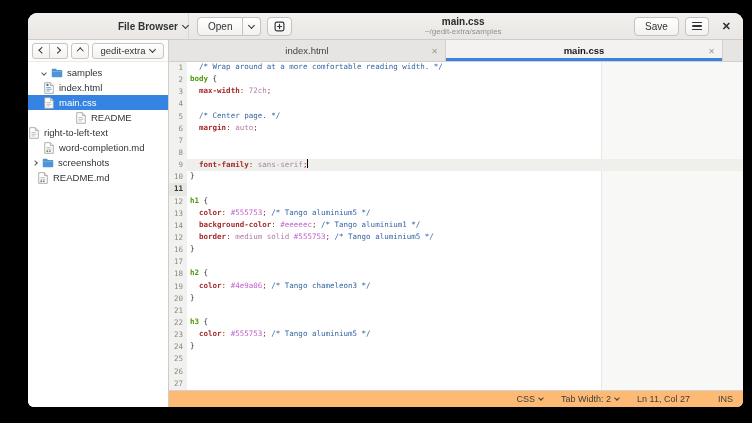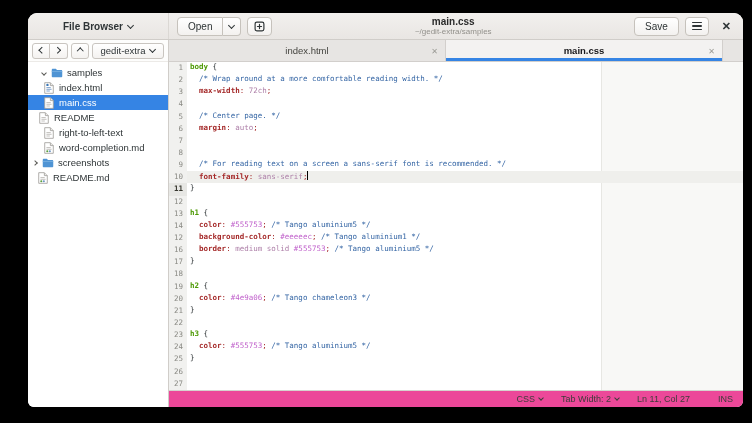--- a/index.html
+++ b/index.html
@@ -12,21 +12,21 @@
     box-shadow:0 3px 16px rgba(0,0,0,.6), 0 0 0 1px rgba(0,0,0,.35);
     display:flex; flex-direction:column; overflow:hidden;
   }
 
   
   .headerbar {
     height:27px; flex:0 0 27px; background:linear-gradient(#f2f0ee,#e9e6e3);
     border-bottom:1px solid #d0cdc9; display:flex; align-items:center;
     position:relative;
   }
-  .hb-left { width:141px; flex:0 0 141px; display:flex; justify-content:center; align-items:center; border-right:1px solid #dbd8d4; height:100%; }
+  .hb-left { width:141px; flex:0 0 141px; display:flex; justify-content:flex-end; align-items:center; border-right:1px solid #dbd8d4; height:100%;margin-left:20px; }
   .flat-btn { background:transparent; border:none; font:600 10px "Liberation Sans",sans-serif; color:#2e3436; display:flex; align-items:center; cursor:default; }
   .btn {
     background:linear-gradient(#ffffff,#f3f1ef); border:1px solid #c6c2bc; border-radius:4px;
     font:10px "Liberation Sans",sans-serif; color:#2e3436; height:19px; padding:0 10px;
     display:flex; align-items:center; justify-content:center;
   }
   .open-group { display:flex; margin-left:8px; }
   .open-group .btn:first-child { border-radius:4px 0 0 4px; }
   .open-group .btn:last-child { border-radius:0 4px 4px 0; border-left:none; padding:0 6px; }
   .icon-btn { margin-left:6px; padding:0 6px; }
@@ -86,21 +86,21 @@
   .sel { color:var(--selector); font-weight:bold; }
   .prop { color:var(--property); font-weight:bold; }
   .pun { color:var(--property); }
   .val { color:var(--value); }
   .hex { color:var(--hexval); }
   .com { color:var(--comment); }
   .pln { color:#2e3436; }
   .caret { display:inline-block; width:1px; height:9px; background:#000; vertical-align:-1px; }
 
   
-  .statusbar { height:17px; flex:0 0 17px; background:#ec4899; border-top:1px solid #d6d3cf; display:flex; align-items:center; justify-content:flex-end; gap:18px; padding-right:10px; font-size:9px; color:#3d3d3a; }
+  .statusbar { height:17px; flex:0 0 17px; background:#fdba74; border-top:1px solid #d6d3cf; display:flex; align-items:center; justify-content:flex-end; gap:18px; padding-right:10px; font-size:9px; color:#3d3d3a; }
   .sb-item { display:flex; align-items:center; }
   .sb-item .chev { width:4px; height:4px; margin-left:4px; }
   .sb-ins { margin-left:10px; }
 </style>
 </head>
 <body>
 
 <div class="window">
 
   <div class="headerbar">
@@ -184,31 +184,31 @@
           <div class="tree-row selected" style="padding-left: 15px;">
             <div class="tree-ico">
               <svg viewBox="0 0 12 14">
                 <path d="M1 .8h6.6L11 4.2v9H1z" fill="#fff" stroke="#a4a29e" stroke-width="1"></path>
                 <path d="M7.6 1v3.2H11" fill="#eceae7" stroke="#a4a29e" stroke-width="1"></path>
                 <path d="M3 6.5h5M3 8.5h6M3 10.5h4" stroke="#b9b7b3" stroke-width="1"></path>
               </svg>
             </div>
             <div>main.css</div>
           </div>
-          <div class="tree-row" style="padding-left: 10px;">
+          <div class="tree-row" style="padding-left: 10px; margin-left: 37px;">
             <div class="tree-ico">
               <svg viewBox="0 0 12 14">
                 <path d="M1 .8h6.6L11 4.2v9H1z" fill="#fff" stroke="#a4a29e" stroke-width="1"></path>
                 <path d="M7.6 1v3.2H11" fill="#eceae7" stroke="#a4a29e" stroke-width="1"></path>
                 <path d="M3 6.5h5M3 8.5h6M3 10.5h4" stroke="#b9b7b3" stroke-width="1"></path>
               </svg>
             </div>
             <div>README</div>
           </div>
-          <div class="tree-row" style="padding-left: 15px;">
+          <div class="tree-row" style="">
             <div class="tree-ico">
               <svg viewBox="0 0 12 14">
                 <path d="M1 .8h6.6L11 4.2v9H1z" fill="#fff" stroke="#a4a29e" stroke-width="1"></path>
                 <path d="M7.6 1v3.2H11" fill="#eceae7" stroke="#a4a29e" stroke-width="1"></path>
                 <path d="M3 6.5h5M3 8.5h6M3 10.5h4" stroke="#b9b7b3" stroke-width="1"></path>
               </svg>
             </div>
             <div>right-to-left-text</div>
           </div>
           <div class="tree-row" style="padding-left: 15px;">
@@ -286,29 +286,28 @@
             <div class="gl">23</div>
             <div class="gl">24</div>
             <div class="gl">25</div>
             <div class="gl">26</div>
             <div class="gl">27</div>
           </div>
         <div class="code">
           <div class="white-zone"></div>
           <div class="margin-line"></div>
           <div class="code-lines" id="codelines">
+              <div class="cl"><span class="pln">  </span><span class="com">/* Wrap around at a more comfortable reading width. */</span></div>
               <div class="cl"><span class="sel">body</span><span class="pln"> </span><span class="pln">{</span></div>
-              <div class="cl"><span class="pln">  </span><span class="com">/* Wrap around at a more comfortable reading width. */</span></div>
               <div class="cl"><span class="pln">  </span><span class="prop">max-width</span><span class="pun">:</span><span class="pln"> </span><span class="val">72ch</span><span class="pun">;</span></div>
               <div class="cl"></div>
               <div class="cl"><span class="pln">  </span><span class="com">/* Center page. */</span></div>
               <div class="cl"><span class="pln">  </span><span class="prop">margin</span><span class="pun">:</span><span class="pln"> </span><span class="val">auto</span><span class="pun">;</span></div>
               <div class="cl"></div>
               <div class="cl"></div>
-              <div class="cl"><span class="pln">  </span><span class="com">/* For reading text on a screen a sans-serif font is recommended. */</span></div>
               <div class="cl cur"><span class="pln">  </span><span class="prop">font-family</span><span class="pun">:</span><span class="pln"> </span><span class="val">sans-serif</span><span class="pun">;</span><div class="caret"></div></div>
               <div class="cl"><span class="pln">}</span></div>
               <div class="cl"></div>
               <div class="cl"><span class="sel">h1</span><span class="pln"> </span><span class="pln">{</span></div>
               <div class="cl"><span class="pln">  </span><span class="prop">color</span><span class="pun">:</span><span class="pln"> </span><span class="hex">#555753</span><span class="pun">;</span><span class="pln"> </span><span class="com">/* Tango aluminium5 */</span></div>
               <div class="cl"><span class="pln">  </span><span class="prop">background-color</span><span class="pun">:</span><span class="pln"> </span><span class="hex">#eeeeec</span><span class="pun">;</span><span class="pln"> </span><span class="com">/* Tango aluminium1 */</span></div>
               <div class="cl"><span class="pln">  </span><span class="prop">border</span><span class="pun">:</span><span class="pln"> </span><span class="val">medium solid</span><span class="pln"> </span><span class="hex">#555753</span><span class="pun">;</span><span class="pln"> </span><span class="com">/* Tango aluminium5 */</span></div>
               <div class="cl"><span class="pln">}</span></div>
               <div class="cl"></div>
               <div class="cl"><span class="sel">h2</span><span class="pln"> </span><span class="pln">{</span></div>

